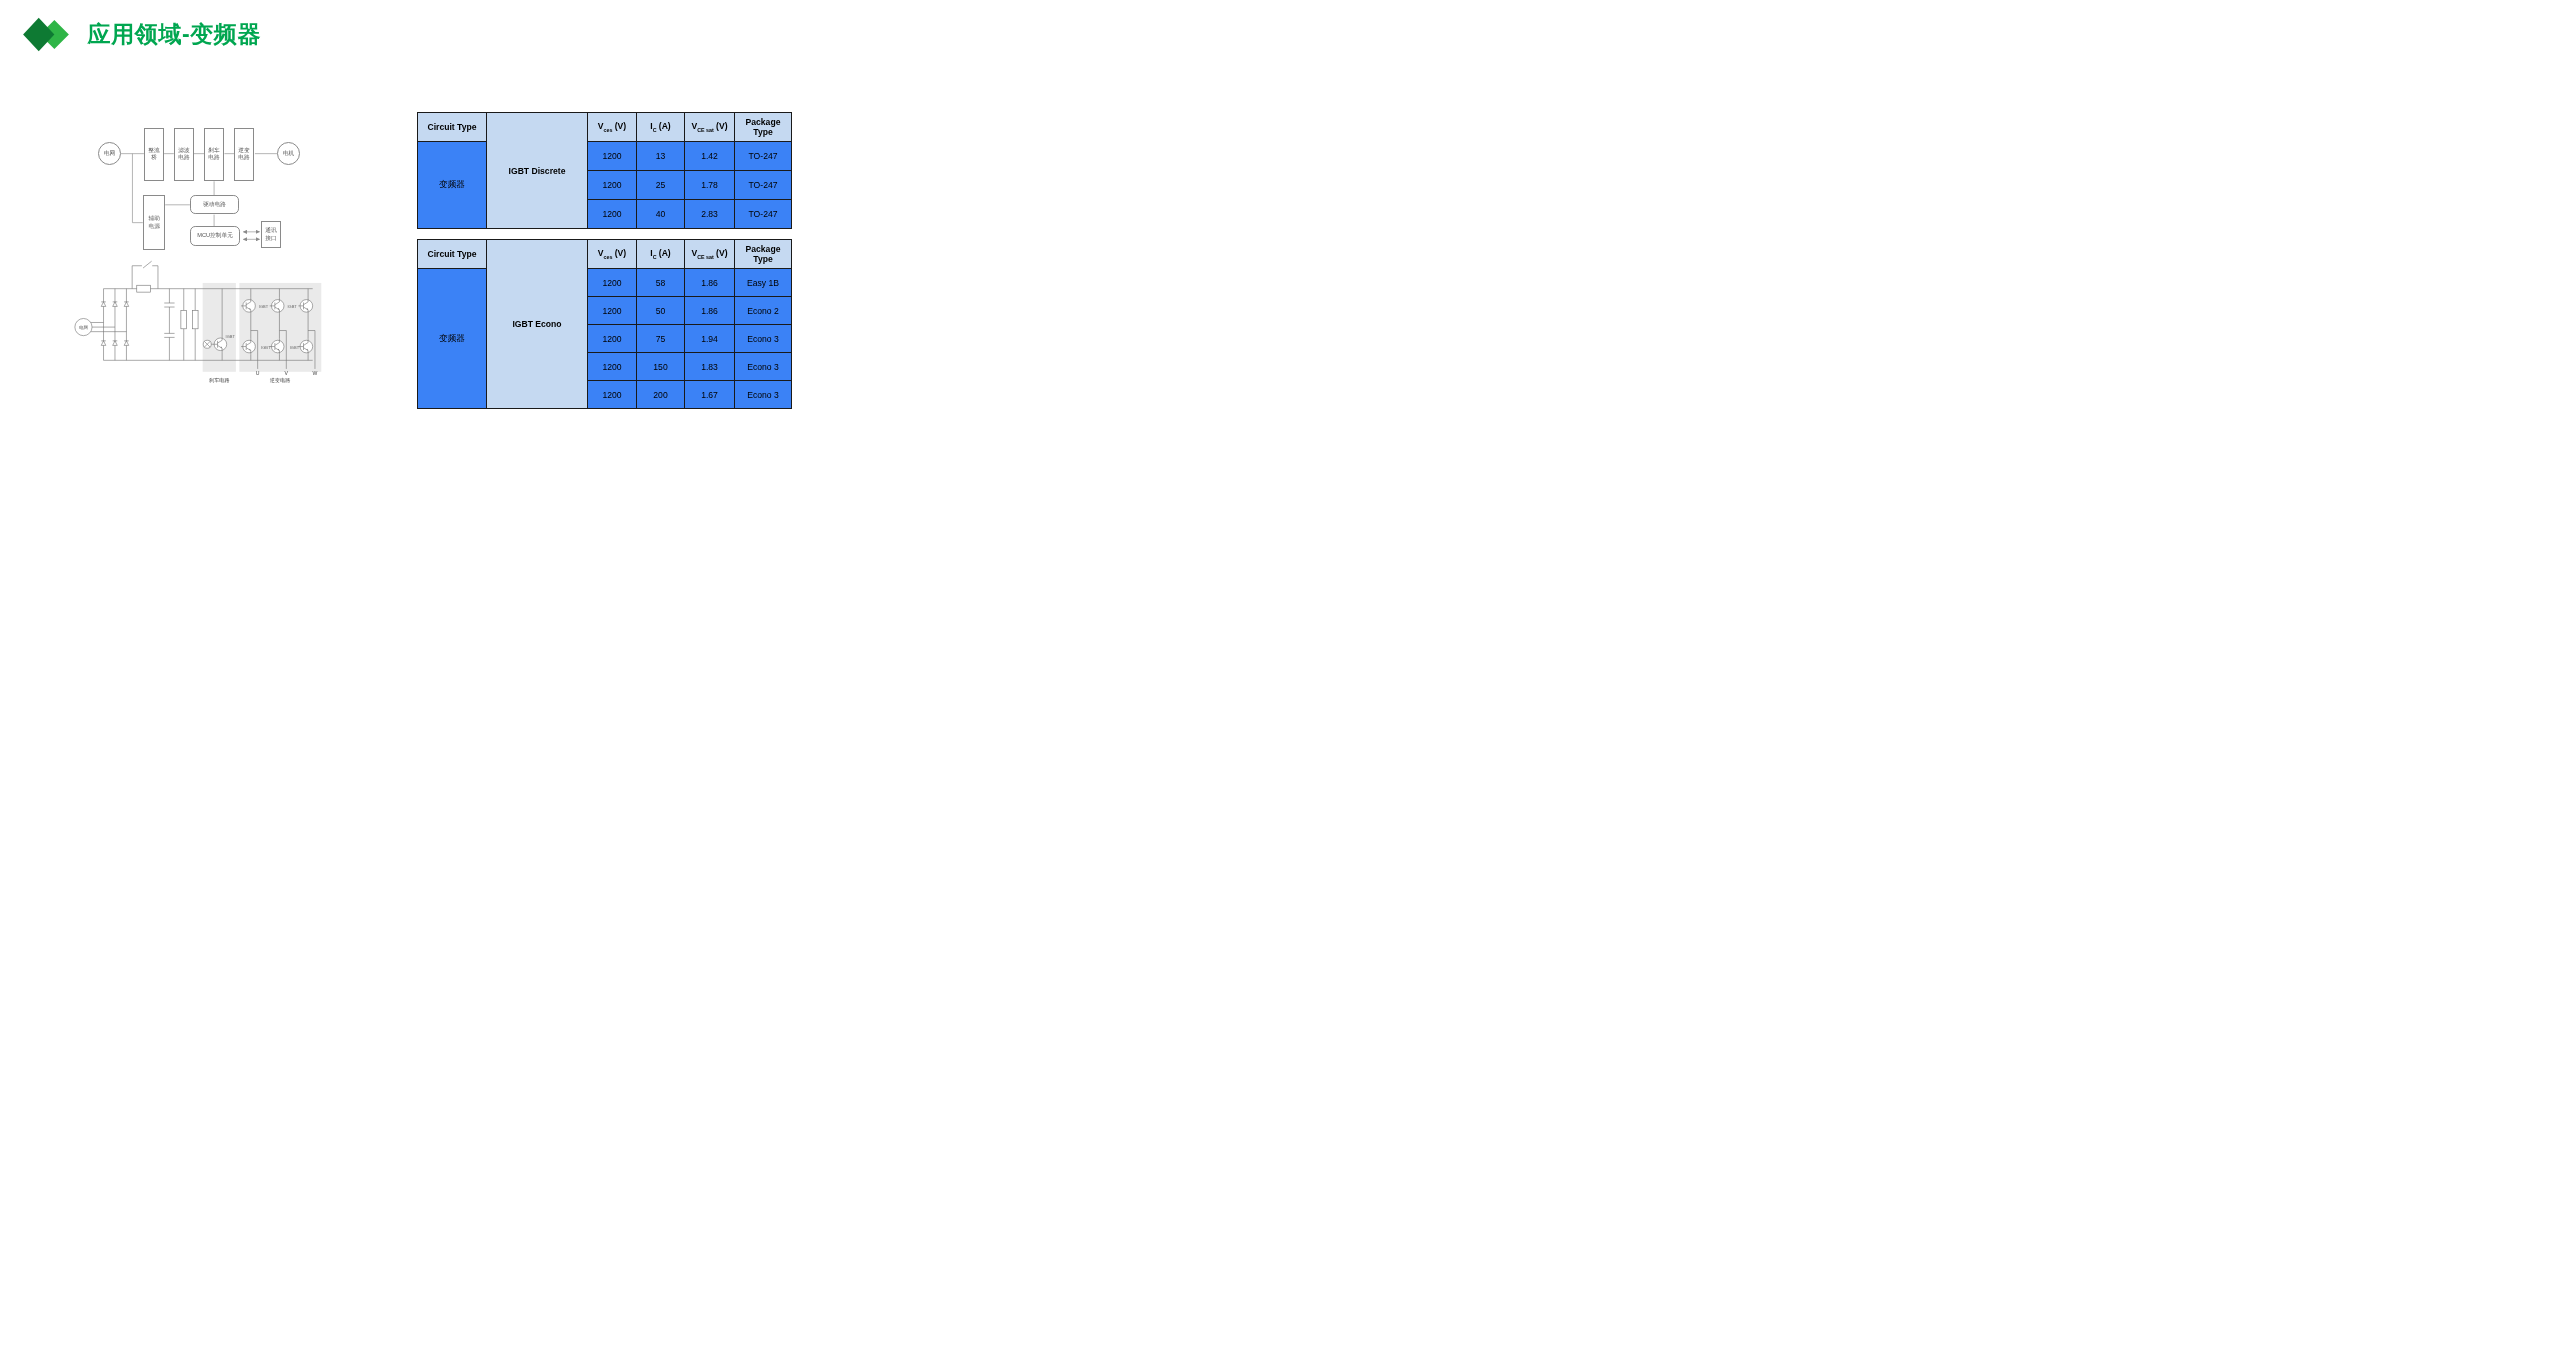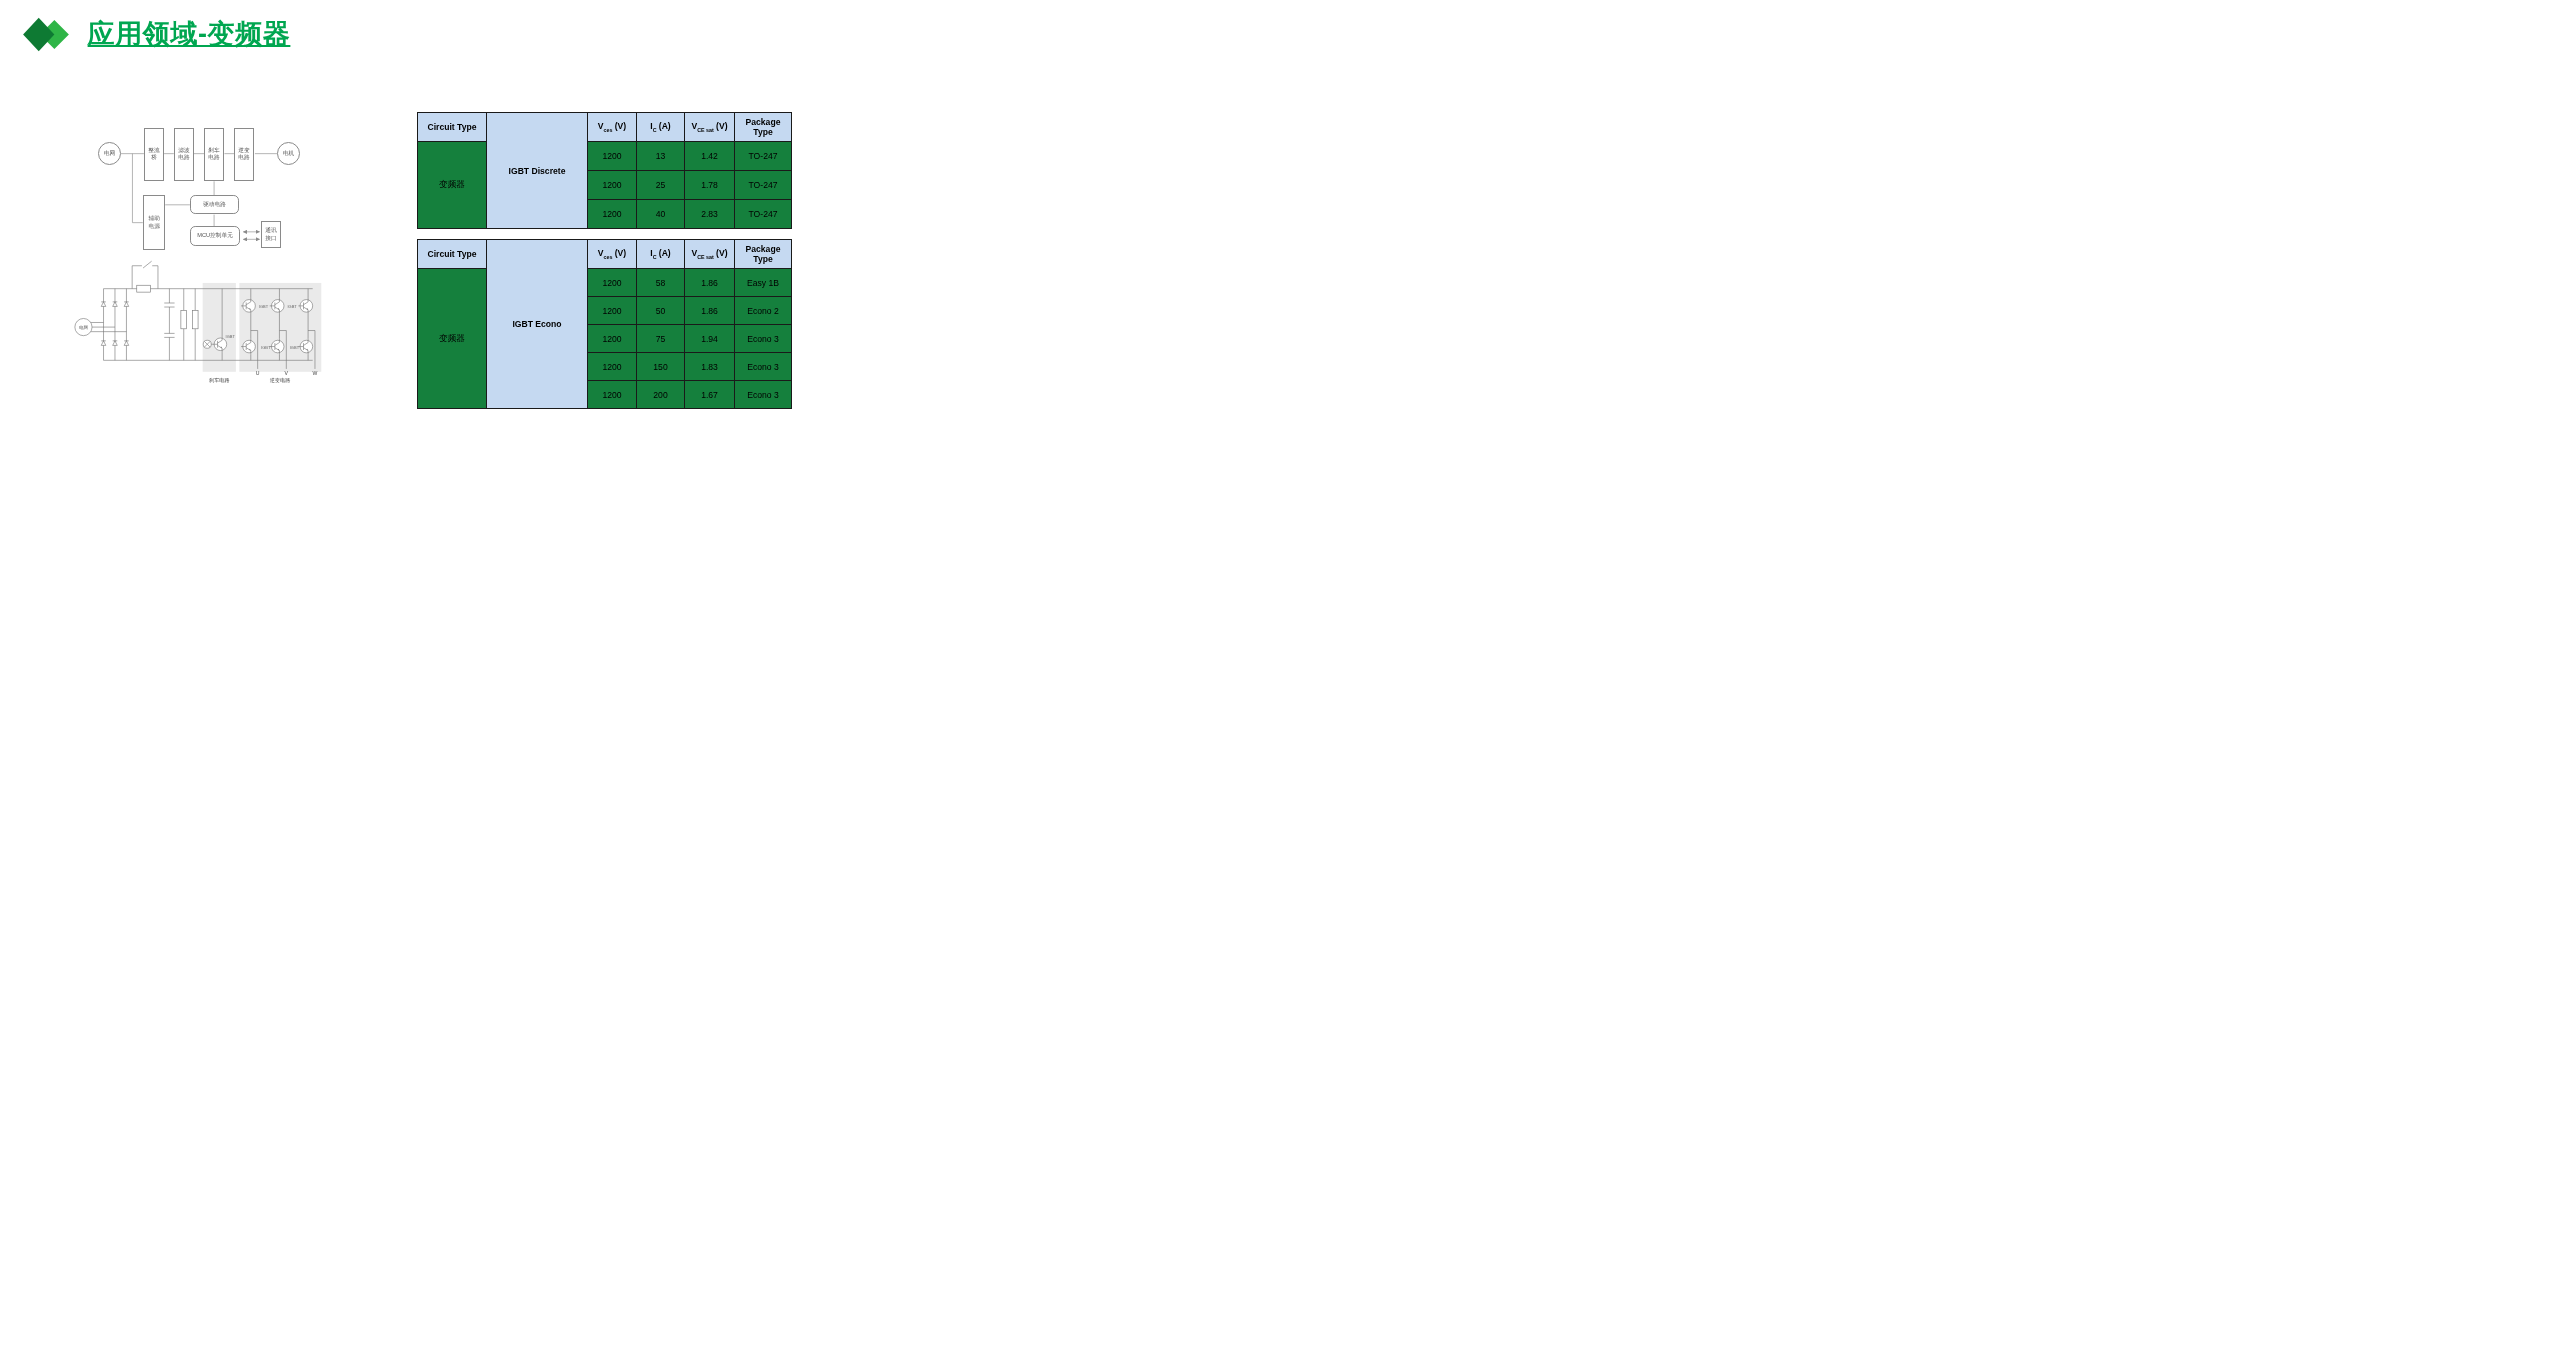--- a/index.html
+++ b/index.html
@@ -9,22 +9,22 @@
     font-family:"Liberation Sans","DejaVu Sans",sans-serif; color:#000;
   }
   .slide { position:absolute; inset:0; background:#fff; }
 
   
   .title-row { position:absolute; left:22px; top:16px; display:flex; align-items:center; gap:12.6px; }
   .diamonds { width:53px; height:37px; }
   .d-dark  { fill:var(--diamond-dark,#0E7A33); }
   .d-light { fill:var(--diamond-light,#2FB547); }
   .title-text {
-    font-size:27px; font-weight:800; letter-spacing:0.6px;
-    color:var(--title-green,#00A650); line-height:1.1;text-decoration:underline;
+    font-size:23px; font-weight:800; letter-spacing:0.6px;
+    color:var(--title-green,#00A650); line-height:1.1;
   }
 
   
   .bd { position:absolute; left:95px; top:118px; width:210px; height:138px; }
   .bd .wires { position:absolute; inset:0; width:100%; height:100%; }
   .wires path, .wires line { stroke:var(--diagram-stroke,#8a8a8a); stroke-width:1.1; fill:none; }
   .wires marker path { fill:var(--diagram-stroke,#8a8a8a); stroke:none; }
   .node {
     position:absolute; border:0.6px solid var(--diagram-stroke,#8a8a8a); background:#fff;
     color:#555; display:flex; align-items:center; justify-content:center;
@@ -42,21 +42,21 @@
   .sch-svg text { stroke:none; fill:#555; font-size:8px; font-family:"Liberation Sans","DejaVu Sans",sans-serif; }
   .sch-svg text.lbl9 { font-size:9px; fill:#444; }
   .sch-svg text.lbl7 { font-size:7px; fill:#666; }
 
   
   .ptable { position:absolute; left:417px; border-collapse:collapse; table-layout:fixed; width:375px; font-size:8.6px; }
   .ptable.t1 { top:112px; }
   .ptable.t2 { top:239px; }
   .ptable th, .ptable td { border:0.6px solid #1a1a1a; text-align:center; vertical-align:middle; padding:0 1.7px; }
   .ptable th { background:var(--table-header-blue,#C5D9F1); font-weight:700; }
-  .ptable td { background:#15803d; font-weight:400; }
+  .ptable td { background:#3b82f6; font-weight:400; }
   .ptable.t1 tr { height:29px; }
   .ptable.t2 tr { height:28px; }
   .ptable.t2 tr.r-h { height:29px; }
   .ptable sub { font-size:0.62em; }
   .ptable .unit { margin-left:2.3px; }
 </style>
 </head>
 <body>
 
 <div class="slide">

